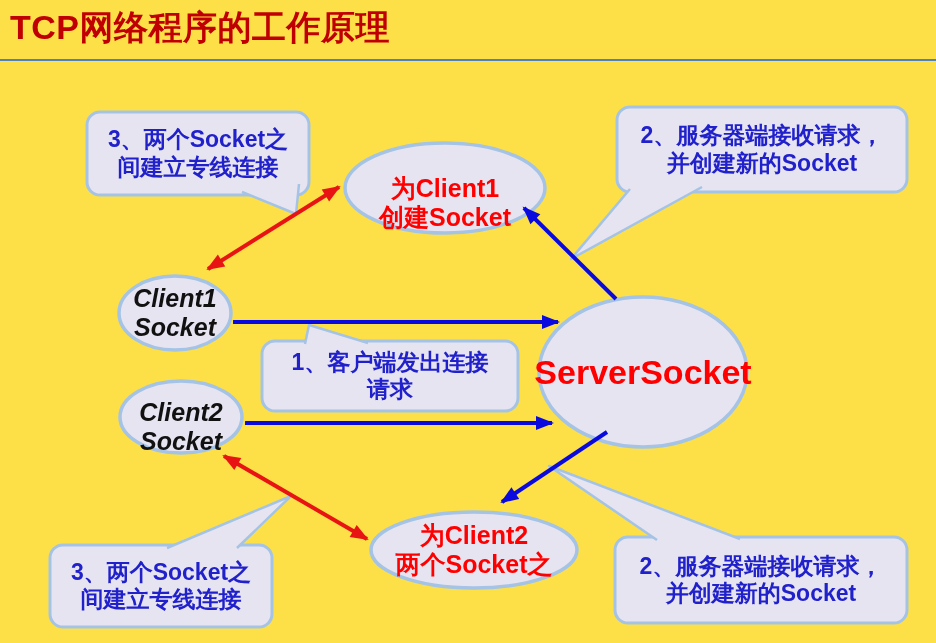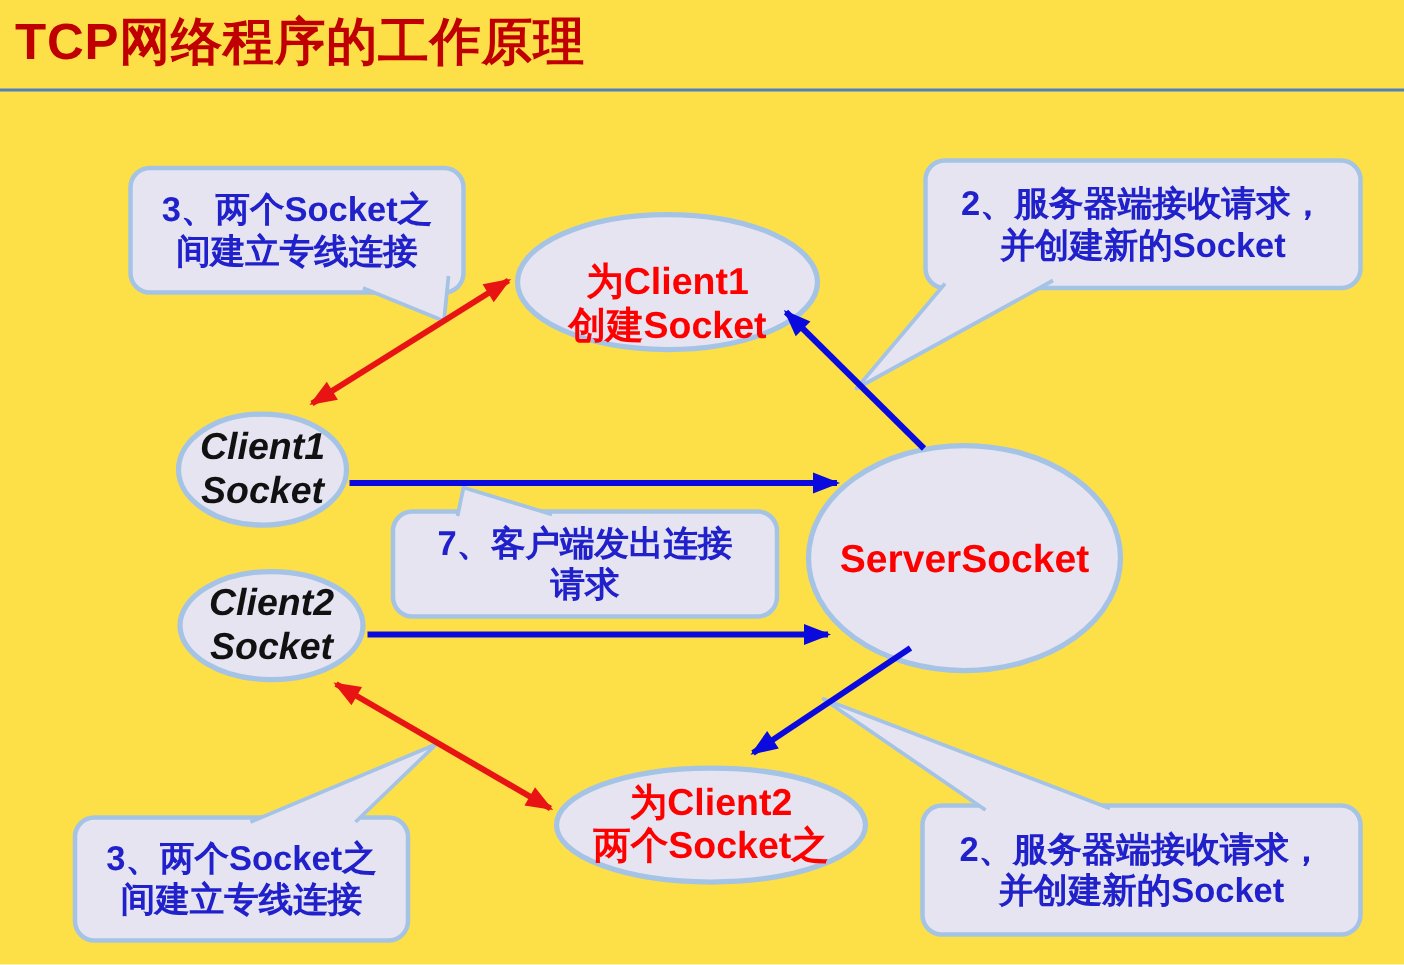--- a/index.html
+++ b/index.html
@@ -17,21 +17,21 @@
   }
   svg.canvas { position:absolute; left:0; top:0; }
   .label {
     position:absolute; display:flex; align-items:center; justify-content:center;
     text-align:center; white-space:pre-line; font-weight:bold; line-height:1.18;
     pointer-events:none;
   }
   .callout-label { color:var(--callout-text,#2121CC); font-size:23px;text-align:center; }
   .node-red   { color:var(--node-text-red,#FF0000); font-size:25px; }
   .node-black { color:var(--node-text-black,#111111); font-size:25px;font-style:italic; }
-  .server-label { color:var(--node-text-red,#FF0000); font-size:26px; }
+  .server-label { color:var(--node-text-red,#FF0000); font-size:34px; }
   .shape { fill:var(--shape-fill,#E6E4F1); stroke:var(--shape-border,#A5C3E5); }
   ellipse.shape { stroke-width:3.5; }
   rect.shape { stroke-width:3; }
   path.tail { fill:var(--shape-fill,#E6E4F1); stroke:var(--shape-border,#A5C3E5);
               stroke-width:2.5; stroke-linejoin:round; }
   line.arrow-blue { stroke:var(--arrow-blue,#0A0ADF); stroke-width:4; }
   line.arrow-red  { stroke:var(--arrow-red,#E81414); stroke-width:4; }
   .mb { fill:var(--arrow-blue,#0A0ADF); }
   .mr { fill:var(--arrow-red,#E81414); }
 </style>
@@ -76,30 +76,30 @@
     <line class="arrow-blue" x1="616" y1="299" x2="524" y2="208" marker-end="url(#mBlue)"></line>
     <line class="arrow-blue" x1="607" y1="432" x2="502" y2="502" marker-end="url(#mBlue)"></line>
     <line class="arrow-red" x1="208" y1="269" x2="339" y2="187" marker-start="url(#mRed)" marker-end="url(#mRed)"></line>
     <line class="arrow-red" x1="224" y1="456" x2="367" y2="539" marker-start="url(#mRed)" marker-end="url(#mRed)"></line>
   </svg>
 
   <div class="label node-red" style="left:345px;top:158px;width:200px;height:90px;">为Client1
 创建Socket</div>
   <div class="label node-black" style="left:119px;top:276px;width:112px;height:74px;">Client1
 Socket</div>
-  <div class="label node-black" style="left:120px;top:381px;width:122px;height:72px;">Client2
+  <div class="label node-black" style="left:120px;top:391px;width:122px;height:72px;">Client2
 Socket</div>
   <div class="label server-label" style="left:539px;top:297px;width:208px;height:150px;">ServerSocket</div>
   <div class="label node-red" style="left:371px;top:512px;width:206px;height:76px;">为Client2
 两个Socket之</div>
 
   <div class="label callout-label" style="left:87px;top:112px;width:222px;height:83px;">3、两个Socket之
 间建立专线连接</div>
   <div class="label callout-label" style="left:617px;top:107px;width:290px;height:85px;">2、服务器端接收请求，
 并创建新的Socket</div>
-  <div class="label callout-label" style="left:262px;top:341px;width:256px;height:70px;">7、客户端发出连接
+  <div class="label callout-label" style="left:262px;top:341px;width:256px;height:70px;">1、客户端发出连接
 请求</div>
   <div class="label callout-label" style="left:50px;top:545px;width:222px;height:82px;">3、两个Socket之
 间建立专线连接</div>
   <div class="label callout-label" style="left:615px;top:537px;width:292px;height:86px;">2、服务器端接收请求，
 并创建新的Socket</div>
 
 </div>
 
 </body></html>

